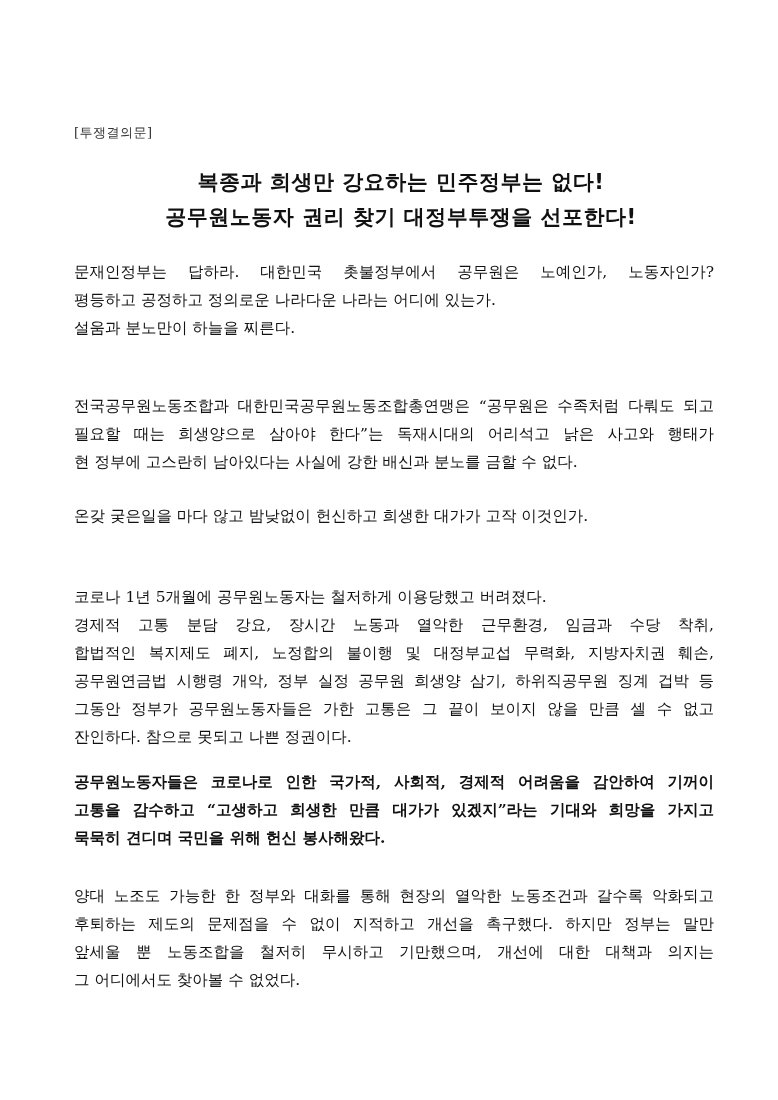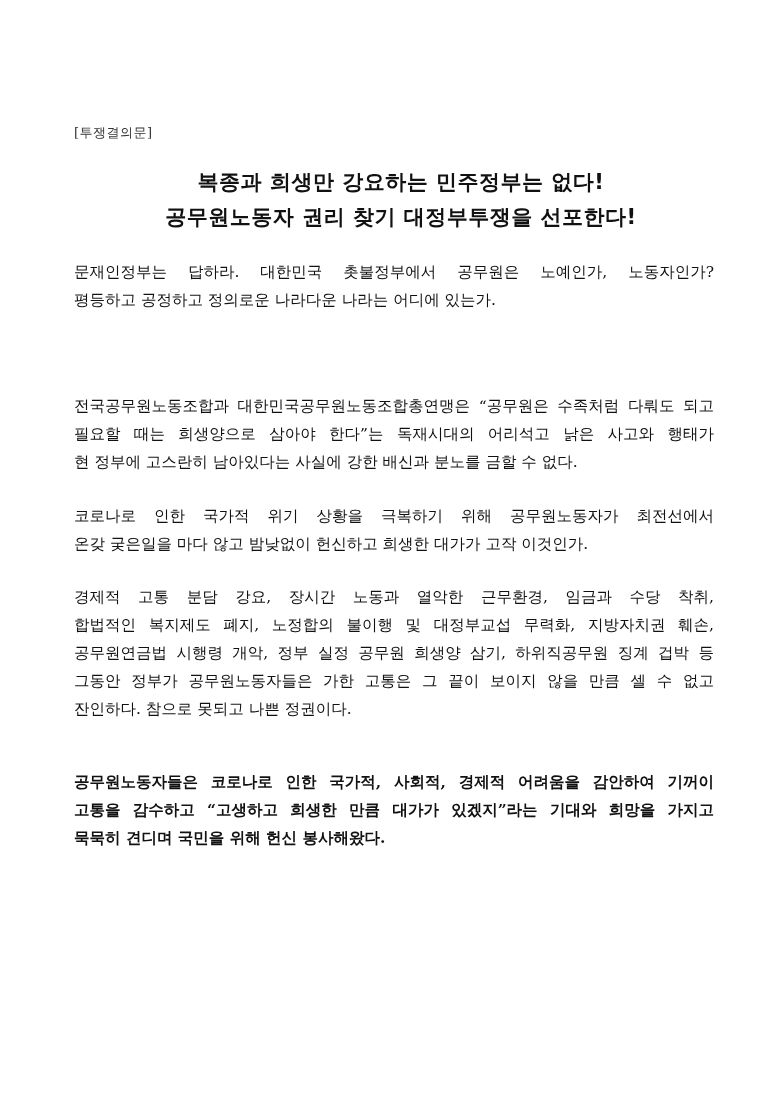--- a/index.html
+++ b/index.html
@@ -35,40 +35,47 @@
 
 <div class="page">
   <div class="label">[투쟁결의문]</div>
 
   <div class="title t1">복종과 희생만 강요하는 민주정부는 없다!</div>
   <div class="title t2">공무원노동자 권리 찾기 대정부투쟁을 선포한다!</div>
 
   <div class="para p1">
     <span class="line">문재인정부는 답하라. 대한민국 촛불정부에서 공무원은 노예인가, 노동자인가?</span>
     <span class="line last">평등하고 공정하고 정의로운 나라다운 나라는 어디에 있는가.</span>
+    <span class="line last">설움과 분노만이 하늘을 찌른다.</span>
   </div>
 
   <div class="para p2">
     <span class="line">전국공무원노동조합과 대한민국공무원노동조합총연맹은 “공무원은 수족처럼 다뤄도 되고</span>
     <span class="line">필요할 때는 희생양으로 삼아야 한다”는 독재시대의 어리석고 낡은 사고와 행태가</span>
     <span class="line last">현 정부에 고스란히 남아있다는 사실에 강한 배신과 분노를 금할 수 없다.</span>
   </div>
 
   <div class="para p3">
-    <span class="line">코로나로 인한 국가적 위기 상황을 극복하기 위해 공무원노동자가 최전선에서</span>
     <span class="line last">온갖 궂은일을 마다 않고 밤낮없이 헌신하고 희생한 대가가 고작 이것인가.</span>
   </div>
 
   <div class="para p4">
+    <span class="line last">코로나 1년 5개월에 공무원노동자는 철저하게 이용당했고 버려졌다.</span>
     <span class="line">경제적 고통 분담 강요, 장시간 노동과 열악한 근무환경, 임금과 수당 착취,</span>
     <span class="line">합법적인 복지제도 폐지, 노정합의 불이행 및 대정부교섭 무력화, 지방자치권 훼손,</span>
     <span class="line">공무원연금법 시행령 개악, 정부 실정 공무원 희생양 삼기, 하위직공무원 징계 겁박 등</span>
     <span class="line">그동안 정부가 공무원노동자들은 가한 고통은 그 끝이 보이지 않을 만큼 셀 수 없고</span>
     <span class="line last">잔인하다. 참으로 못되고 나쁜 정권이다.</span>
   </div>
 
   <div class="para p5">
     <span class="line">공무원노동자들은 코로나로 인한 국가적, 사회적, 경제적 어려움을 감안하여 기꺼이</span>
     <span class="line">고통을 감수하고 “고생하고 희생한 만큼 대가가 있겠지”라는 기대와 희망을 가지고</span>
     <span class="line last">묵묵히 견디며 국민을 위해 헌신 봉사해왔다.</span>
   </div>
 
+  <div class="para p6">
+    <span class="line">양대 노조도 가능한 한 정부와 대화를 통해 현장의 열악한 노동조건과 갈수록 악화되고</span>
+    <span class="line">후퇴하는 제도의 문제점을 수 없이 지적하고 개선을 촉구했다. 하지만 정부는 말만</span>
+    <span class="line">앞세울 뿐 노동조합을 철저히 무시하고 기만했으며, 개선에 대한 대책과 의지는</span>
+    <span class="line last">그 어디에서도 찾아볼 수 없었다.</span>
+  </div>
 </div>
 
 </body></html>

